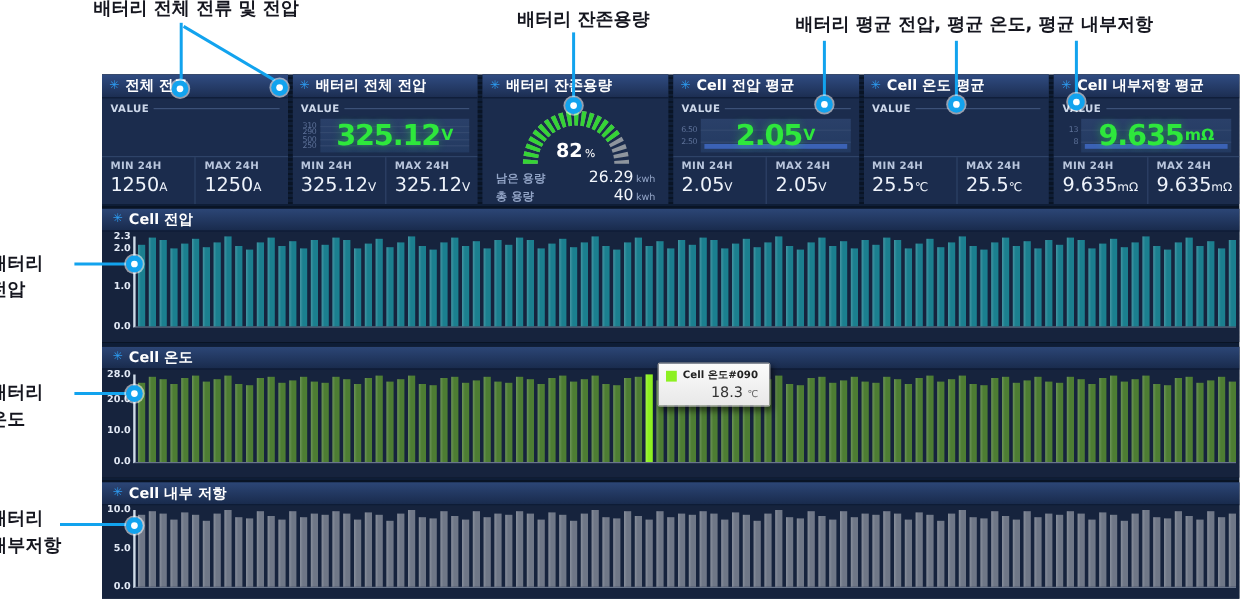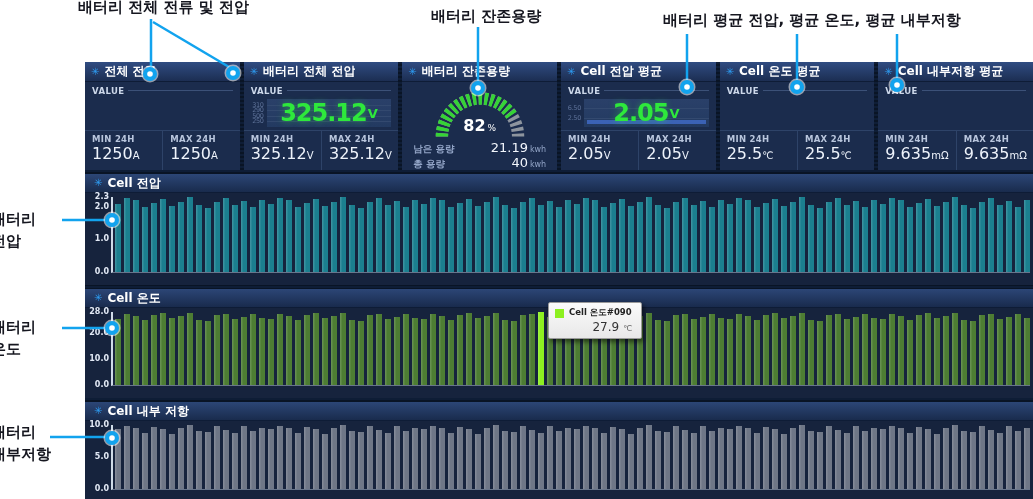--- a/index.html
+++ b/index.html
@@ -231,21 +231,21 @@
           </div>
           <div class="gauge-body">
             <svg class="gauge-arc" width="118" height="56" viewBox="0 0 100 50">
               <path d="M 16 46 A 34 34 0 0 1 84 46" fill="none" stroke="#8e959e" stroke-width="11" stroke-dasharray="3 2.2"></path>
               <path d="M 16 46 A 34 34 0 0 1 78.7 27.8" fill="none" stroke="#35d435" stroke-width="11" stroke-dasharray="3 2.2"></path>
             </svg>
             <div class="gauge-pct"><span class="p-num">82</span><span class="p-unit">%</span></div>
             <div class="gauge-rows">
               <div class="g-row">
                 <span class="g-lbl">남은 용량</span>
-                <span><span class="g-val">21.19</span><span class="g-unit">kwh</span></span>
+                <span><span class="g-val">26.29</span><span class="g-unit">kwh</span></span>
               </div>
               <div class="g-row">
                 <span class="g-lbl">총 용량</span>
                 <span><span class="g-val">40</span><span class="g-unit">kwh</span></span>
               </div>
             </div>
           </div>
         </div>
         <div class="kpi">
           <div class="kpi-header">
@@ -308,20 +308,35 @@
         </div>
         <div class="kpi">
           <div class="kpi-header">
             <span class="kpi-icon">✳</span>
             <span class="kpi-title">Cell 내부저항 평균</span>
           </div>
           <div class="kpi-mid">
             <div class="value-row">
               <span class="value-lbl">VALUE</span>
               <span class="value-rule"></span>
+            </div>
+            <div class="box-wrap">
+              <div class="box-ticks">
+                <span style="top: 33.3333%;">13</span>
+                <span style="top: 66.6667%;">8</span>
+              </div>
+              <div class="value-box">
+                <div class="gridline" style="top: 33.3333%;"></div>
+                <div class="gridline" style="top: 66.6667%;"></div>
+                <div class="spark"></div>
+                <div class="big-value">
+                  <span class="big-num">9.635</span>
+                  <span class="big-unit">mΩ</span>
+                </div>
+              </div>
             </div>
           </div>
           <div class="kpi-minmax">
             <div class="mm-cell">
               <div class="mm-lbl">MIN 24H</div>
               <div class="mm-val"><span>9.635</span><span class="mm-unit">mΩ</span></div>
             </div>
             <div class="mm-cell">
               <div class="mm-lbl">MAX 24H</div>
               <div class="mm-val"><span>9.635</span><span class="mm-unit">mΩ</span></div>
@@ -563,21 +578,21 @@
               <div class="bar" style="height: 96.7857%; background-color: rgb(77, 125, 51);"></div>
               <div class="bar" style="height: 92.1429%; background-color: rgb(77, 125, 51);"></div>
             </div>
           </div>
         </div>
         <div class="tooltip">
           <div class="tt-head">
             <span class="tt-swatch" style="background-color: rgb(141, 240, 33);"></span>
             <span class="tt-series">Cell 온도#090</span>
           </div>
-          <div class="tt-val"><span>27.9 </span><span class="tt-unit">℃</span></div>
+          <div class="tt-val"><span>18.3 </span><span class="tt-unit">℃</span></div>
         </div>
       </div>
       <div class="chart c3">
         <div class="chart-header">
           <span class="kpi-icon">✳</span>
           <span class="kpi-title">Cell 내부 저항</span>
         </div>
         <div class="chart-body">
           <div class="plot-wrap">
             <span class="yt" style="bottom: 100%;">10.0</span>

